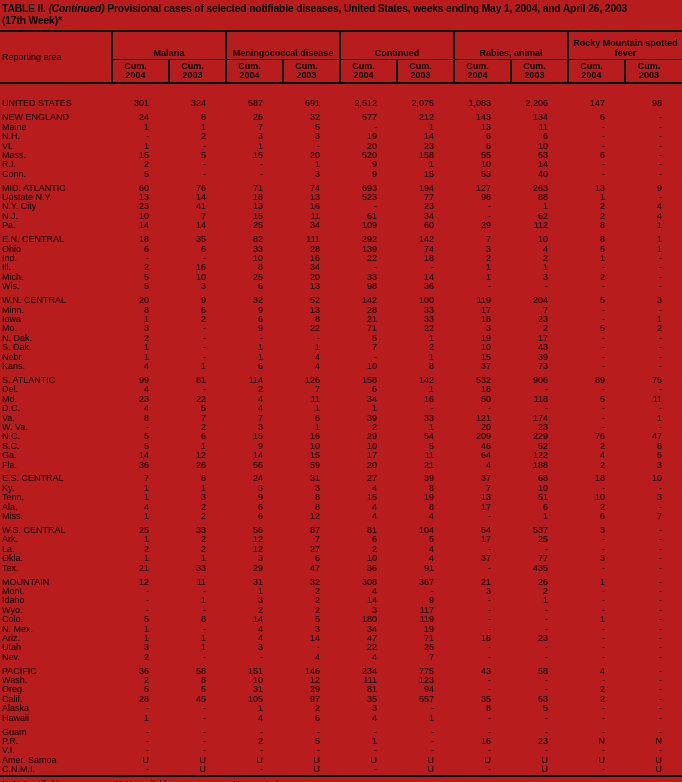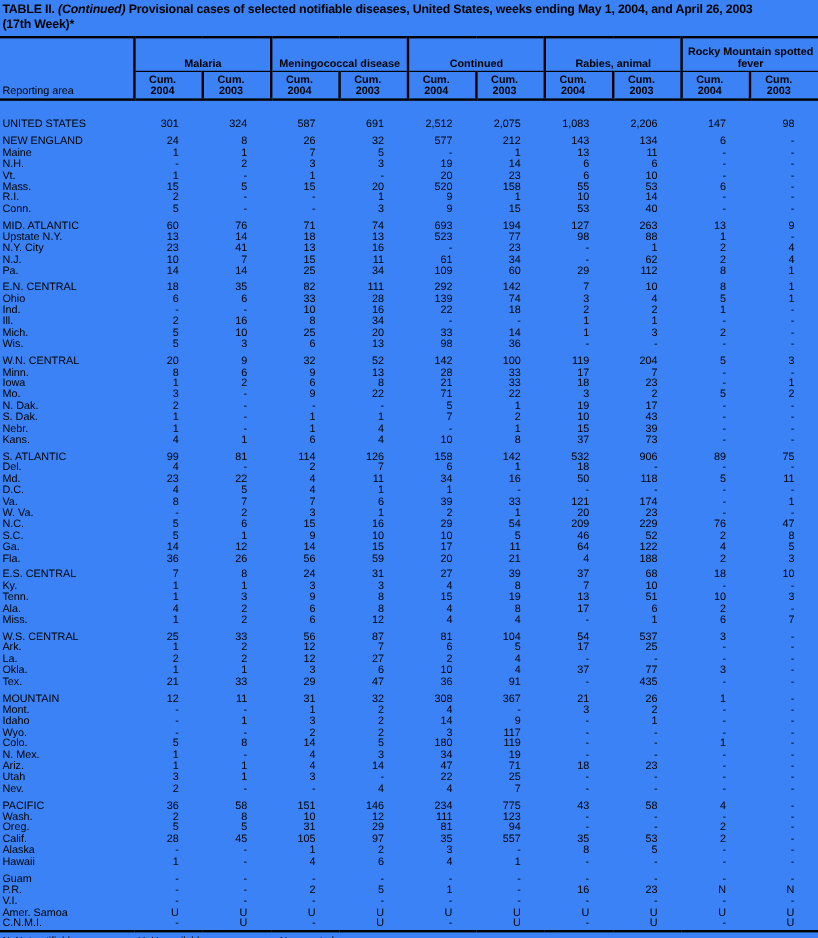--- a/index.html
+++ b/index.html
@@ -1,26 +1,26 @@
 <!DOCTYPE html>
 <html><head>
 <meta charset="utf-8">
 <style>
   html,body{margin:0;padding:0;background:#fff;}
-  .page{width:682px;height:782px;background:#3b82f6;color:#000;
+  .page{width:682px;height:782px;background:#b91c1c;color:#000;
         font-family:"Liberation Sans","DejaVu Sans",sans-serif;
         box-sizing:border-box;padding:3px 0 0 0;overflow:hidden;}
   .title{font-size:10.3px;font-weight:bold;line-height:12px;letter-spacing:-0.15px;padding-left:2px;}
   .t-line1{white-space:nowrap;}
   .t-line2{white-space:nowrap;}
   table.t{border-collapse:collapse;table-layout:fixed;width:682px;margin-top:3px;
           border-top:2px solid #000;border-bottom:2.5px solid #000;}
   th,td{padding:0;margin:0;}
   th.area-head{text-align:left;vertical-align:bottom;font-weight:normal;font-size:9px;
-               padding:0 0 2px 2px;border-bottom:2.5px solid #000;}
+               padding:0 0 20px 2px;border-bottom:2.5px solid #000;}
   th.group{font-weight:bold;font-size:9px;line-height:9.5px;text-align:center;vertical-align:bottom;
            border-left:2px solid #000;border-bottom:1.2px solid #000;padding:2px 4px 1px 4px;height:24px;border-radius:13px;}
   th.sub{font-weight:bold;font-size:9px;line-height:9.2px;text-align:center;vertical-align:bottom;
          border-left:2px solid #000;border-bottom:2.5px solid #000;padding:2px 10px 2px 0;}
   th.sub .cum,th.sub .yr{display:block;}
   tbody td{font-size:9px;line-height:9.4px;white-space:nowrap;}
   tbody tr:first-child td{padding-top:15px;}
   td.area{text-align:left;padding-left:2px;overflow:hidden;}
   td.num{text-align:right;padding-right:20px;}
   tr.spacer td{height:4.5px;line-height:4.5px;font-size:1px;padding:0;}

